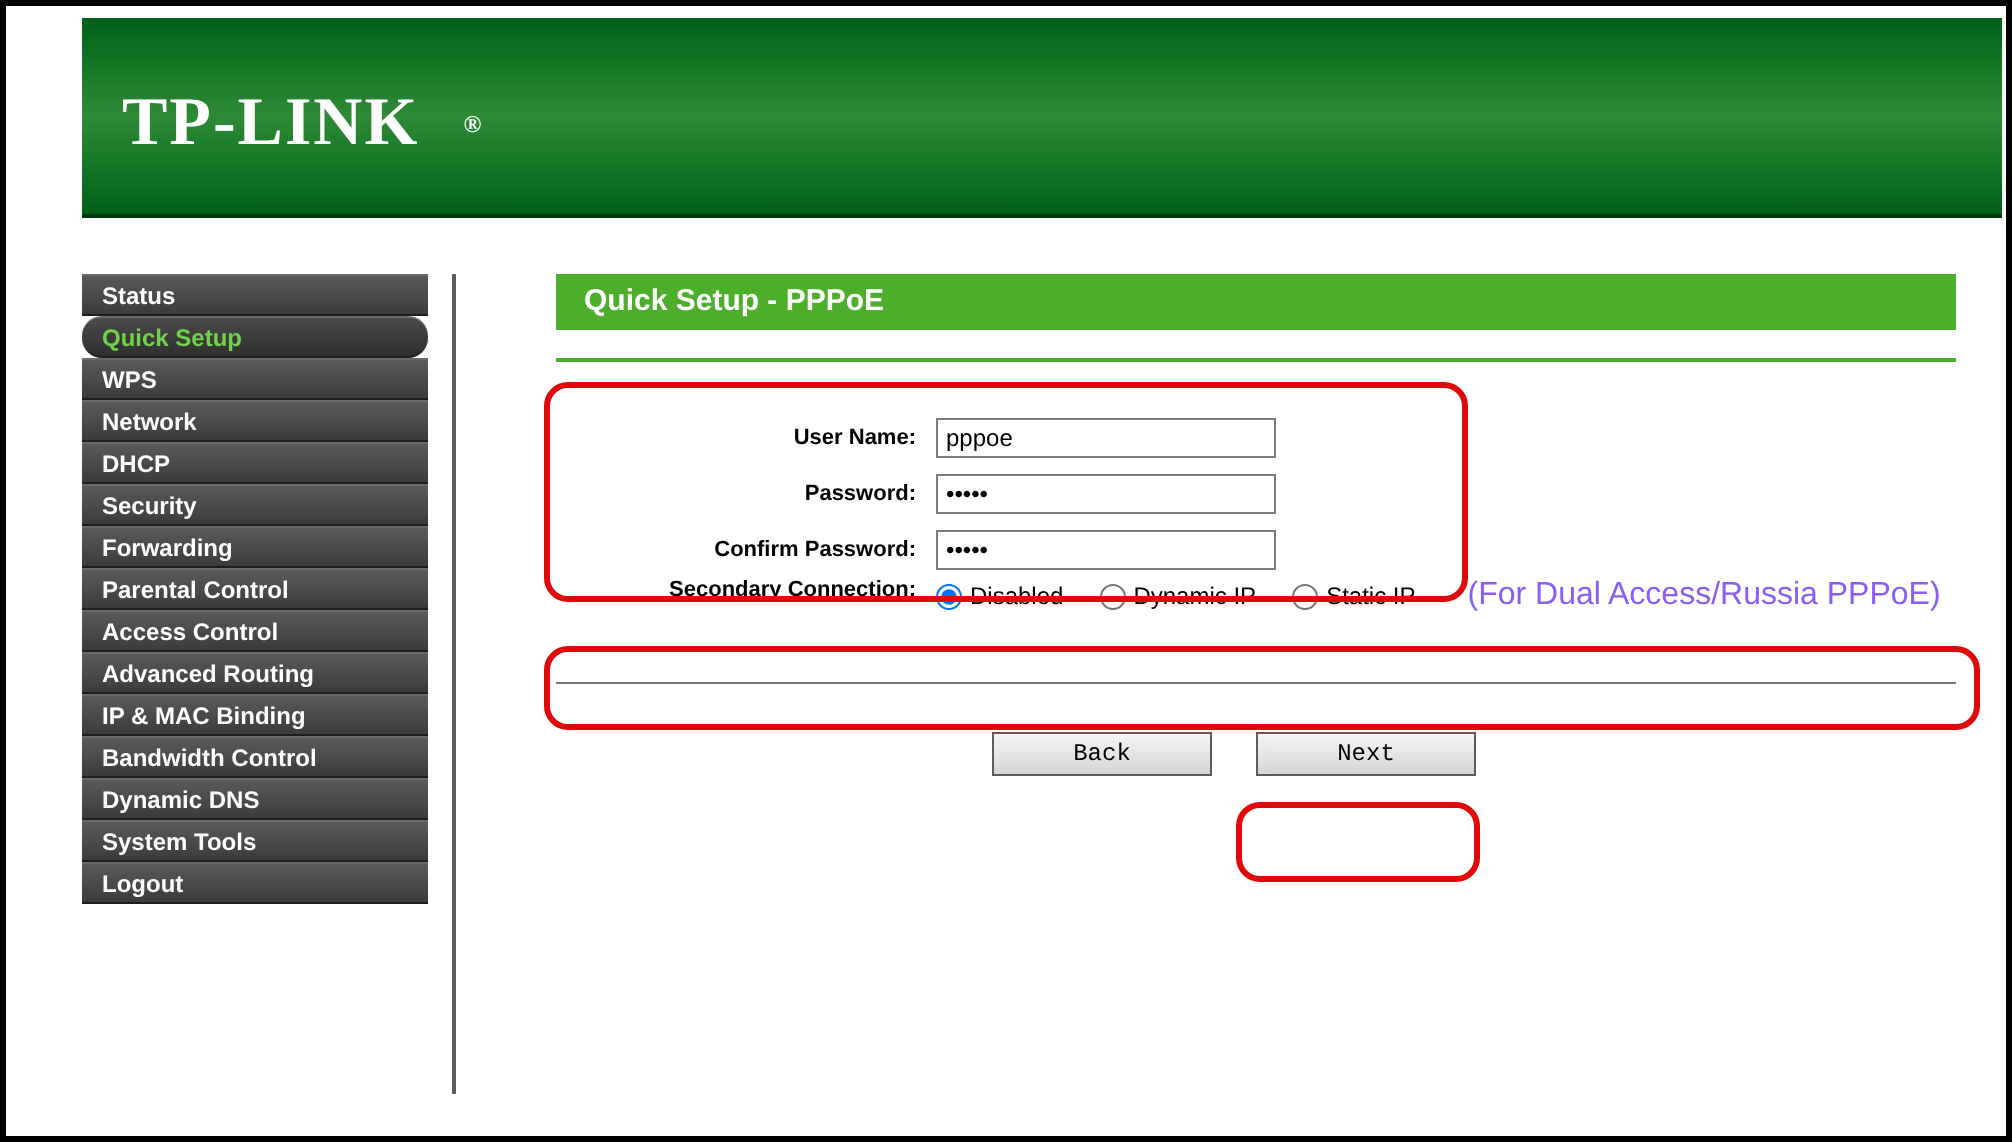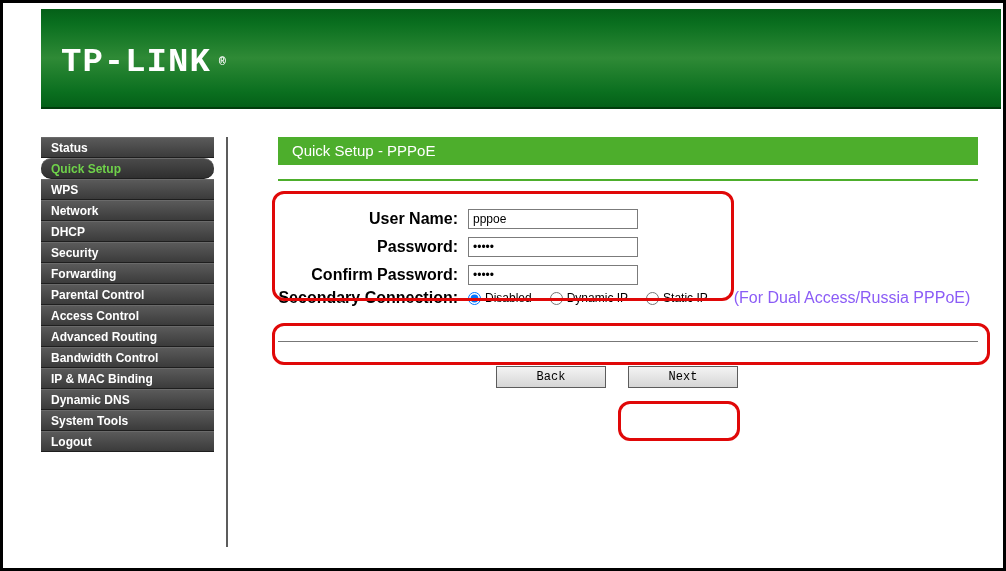--- a/index.html
+++ b/index.html
@@ -26,27 +26,27 @@
     width: 100%;
     height: 100px;
     background: linear-gradient(#046018 0%, #0a6f1f 15%, #2f8a36 50%, #0a6f1f 85%, #046018 100%);
     border-bottom: 2px solid #013d0c;
     position: relative;
   }
   .logo {
     position: absolute;
     left: 20px; top: 34px;
     color: #fff;
-    font-family: Liberation Mono, monospace;
+    font-family: Liberation Serif, serif;
     font-weight: 900;
     font-size: 34px;
     letter-spacing: 1px;
     display: flex;
     align-items: center;
-    gap: 6px;
+    gap: 20px;
   }
   .logo sup { font-size:12px; vertical-align: top; margin-left:2px; }
   .columns {
     display: flex;
     height: calc(100% - 100px);
   }
   .sidebar {
     width: 173px;
     background: #fff;
     padding-top: 28px;
@@ -80,21 +80,21 @@
   .main {
     flex: 1;
     padding: 28px 10px 0 50px;
     position: relative;
   }
   .title-bar {
     background: #4dae2c;
     height: 28px;
     line-height: 28px;
     color: #fff;
-    font-weight: normal;
+    font-weight: bold;
     font-size: 15px;
     padding-left: 14px;
     width: 700px;
   }
   .hr {
     width: 700px;
     border: none;
     border-top: 2px solid #4dae2c;
     margin-top: 14px;
   }
@@ -121,21 +121,21 @@
     display: flex;
     align-items: center;
     height: 28px;
   }
   .lbl {
     width: 190px;
     text-align: right;
     padding-right: 10px;
     font-weight: bold;
     color: #000;
-    font-size: 16px;
+    font-size: 11px;
   }
   .txt {
     width: 170px;
     height: 20px;
     border: 1px solid #7b7b7b;
     padding: 1px 4px;
     font-size: 12px;
   }
   .sec-row {
     display:flex;
@@ -184,22 +184,22 @@
           <div class="nav-item">Status</div>
           <div class="nav-item active">Quick Setup</div>
           <div class="nav-item">WPS</div>
           <div class="nav-item">Network</div>
           <div class="nav-item">DHCP</div>
           <div class="nav-item">Security</div>
           <div class="nav-item">Forwarding</div>
           <div class="nav-item">Parental Control</div>
           <div class="nav-item">Access Control</div>
           <div class="nav-item">Advanced Routing</div>
+          <div class="nav-item">IP &amp; MAC Binding</div>
           <div class="nav-item">Bandwidth Control</div>
-          <div class="nav-item">IP &amp; MAC Binding</div>
           <div class="nav-item">Dynamic DNS</div>
           <div class="nav-item">System Tools</div>
           <div class="nav-item">Logout</div>
         </div>
       <div class="divider-v"></div>
 
       <div class="main">
         <div class="title-bar">Quick Setup - PPPoE</div>
         <hr class="hr">
 

